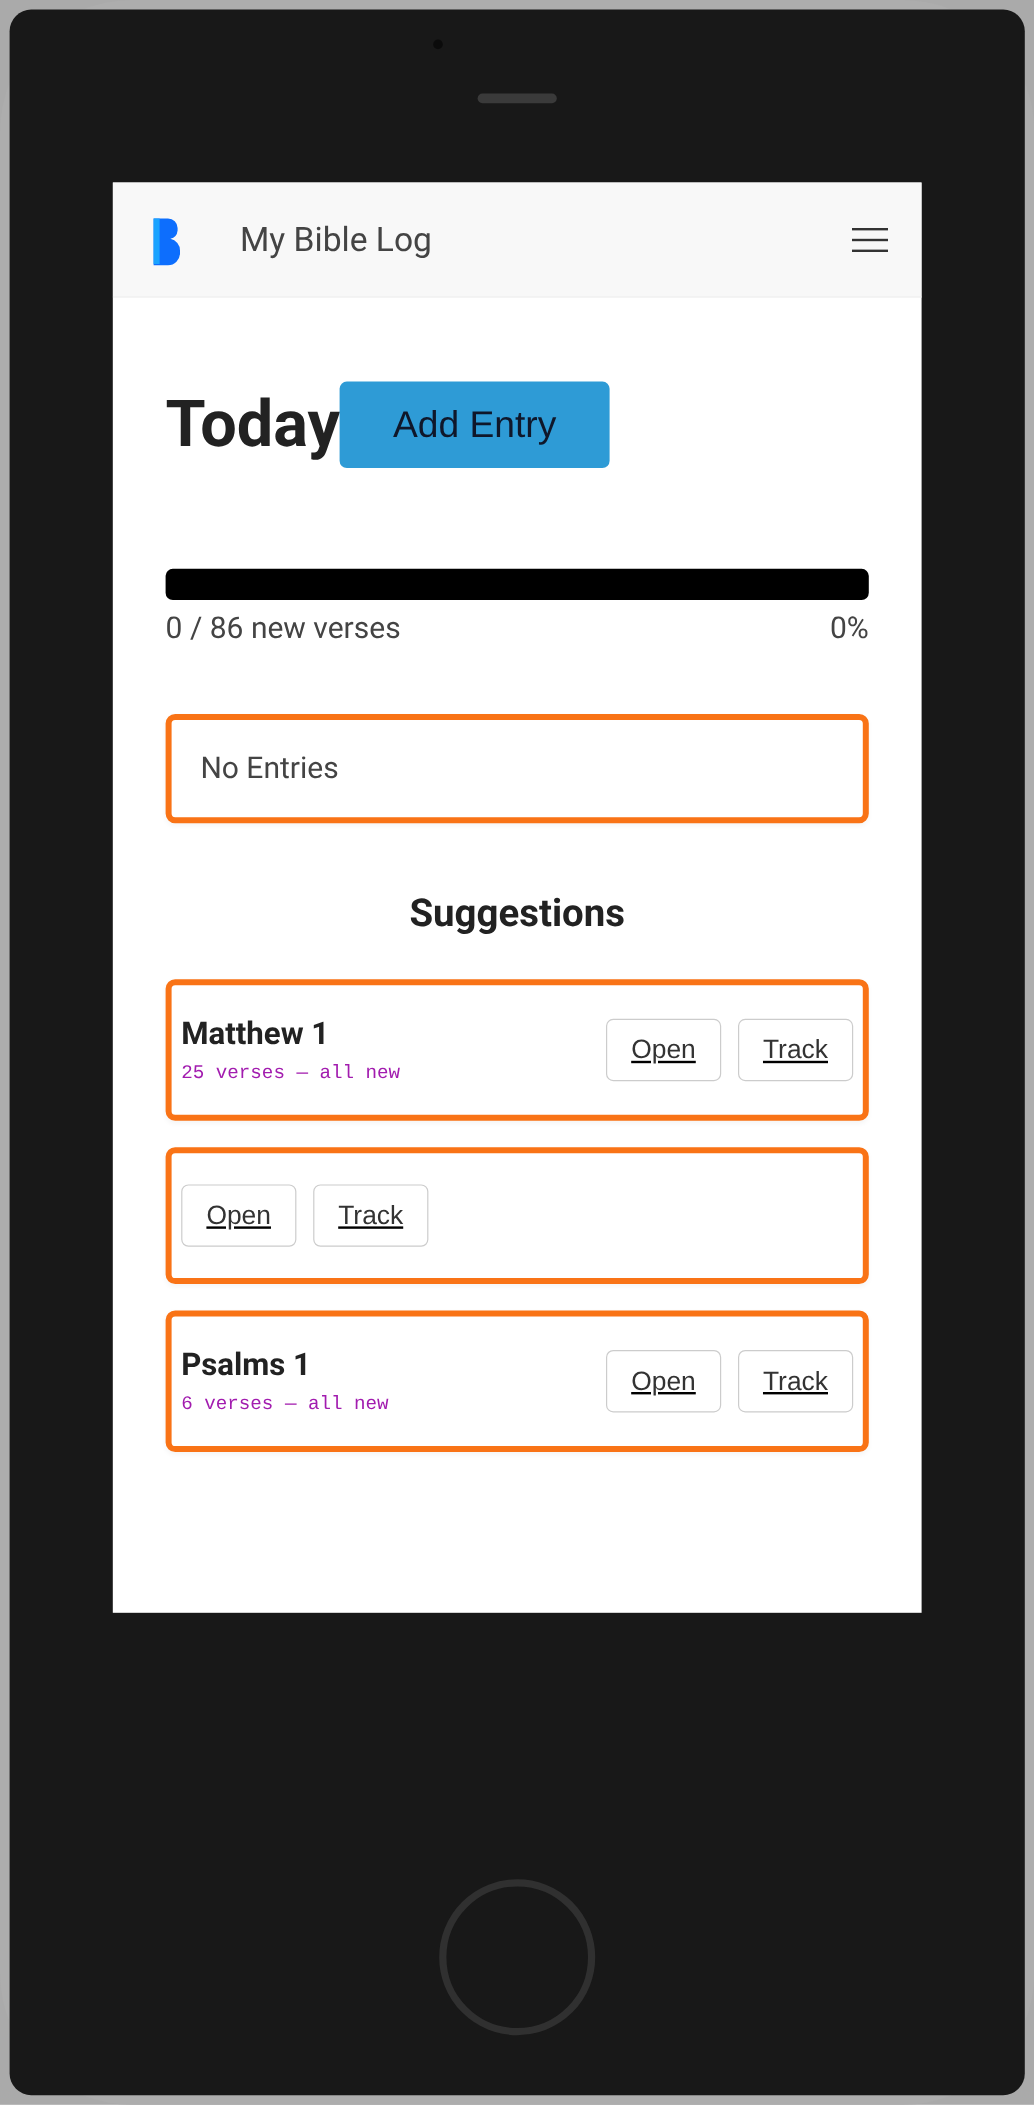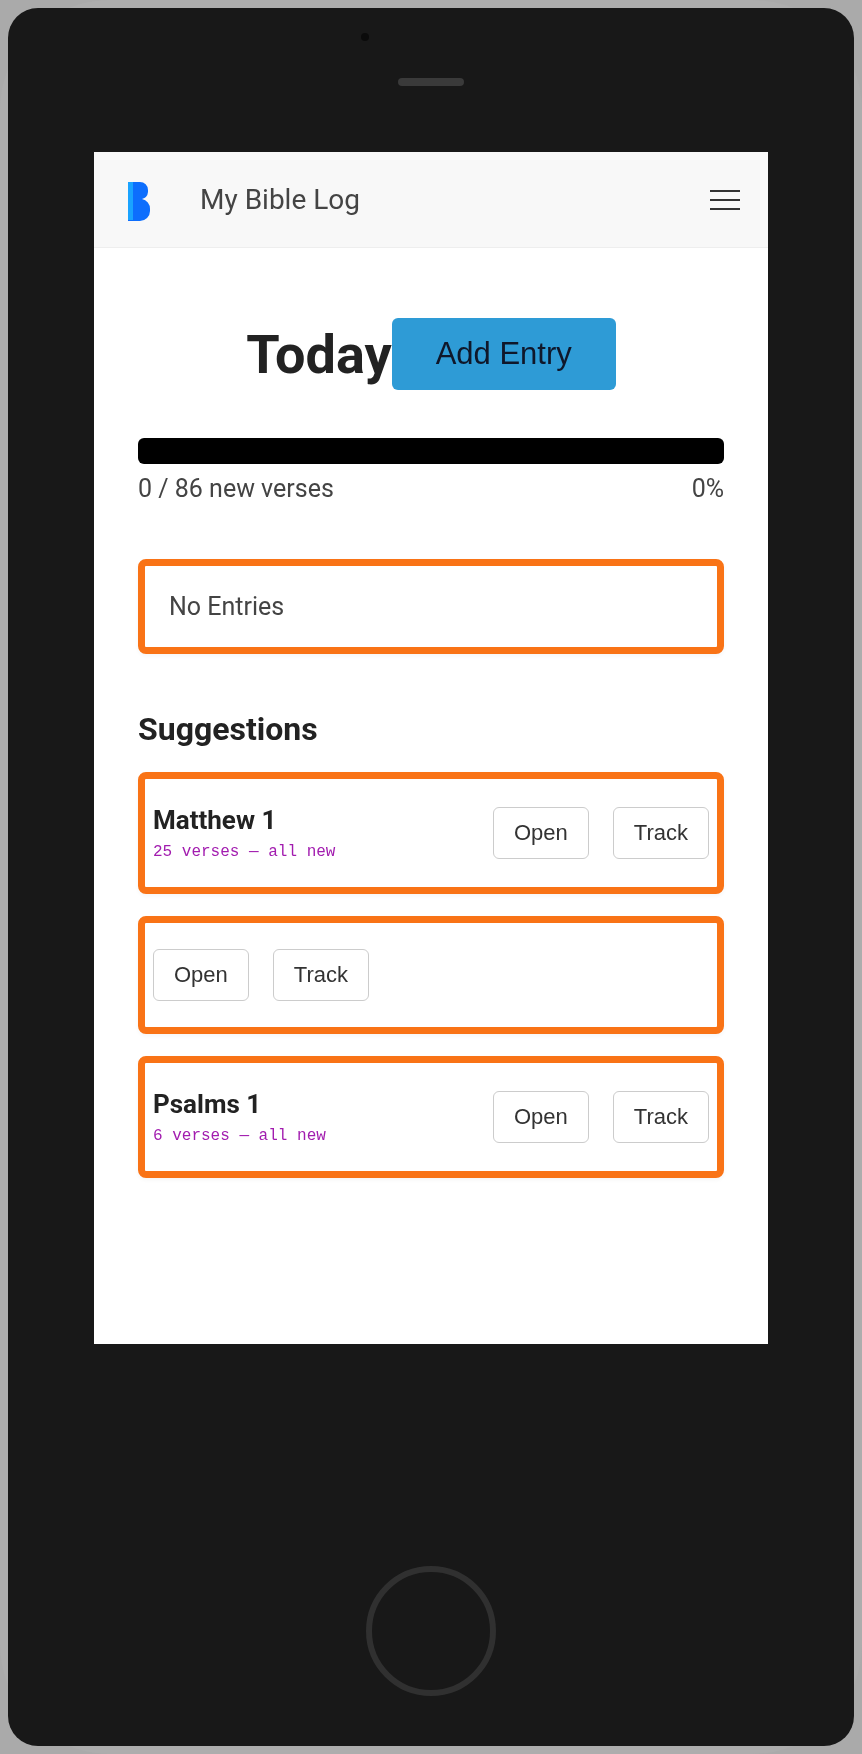--- a/index.html
+++ b/index.html
@@ -16,21 +16,21 @@
       height: 1754px;
       background: #adadad;
       border-radius: 110px;
       padding: 8px;
       position: relative;
     }
     .phone-inner {
       width: 100%;
       height: 100%;
       background: #181818;
-      border-radius: 30px;
+      border-radius: 18px;
       padding: 42px 0;
       position: relative;
       display: flex;
       flex-direction: column;
       align-items: center;
     }
     .speaker-bar {
       width: 66px;
       height: 8px;
       background: #3a3a3a;
@@ -88,23 +88,23 @@
       height: 2px;
       background: #333;
       width: 100%;
     }
     .content {
       flex: 1;
       padding: 70px 44px 20px 44px;
     }
     .greeting-row {
       display: flex;
-      justify-content: center;
-      align-items: center;
-      margin-bottom: 48px;
+      justify-content: flex-start;
+      align-items: center;
+      margin-bottom: 84px;
     }
     .greeting {
       font-size: 54px;
       font-weight: 700;
       color: #222;
     }
     .add-btn {
       background: #2e9bd6;
       color: #0f172a;
       border: none;
@@ -123,36 +123,37 @@
     }
     .progress-row {
       display: flex;
       justify-content: space-between;
       font-size: 25px;
       color: #444;
       margin-bottom: 56px;
       align-items: center;
     }
     .card {
-      border: 7px solid #f97316;
+      border: 5px solid #f97316;
       border-radius: 8px;
       padding: 26px 24px;
       background: #fff;
       box-shadow: 0 2px 4px rgba(0,0,0,0.04);
     }
     .no-entries {
       font-size: 25px;
       color: #444;
       margin-bottom: 56px;
     }
     .section-title {
       font-size: 32px;
       font-weight: 700;
       color: #222;
-      margin-bottom: 24px;
+      margin-bottom: 36px;
+      text-align: center;
     }
     .suggestion-card {
       display: flex;
       align-items: center;
       justify-content: space-between;
       margin-bottom: 22px;
       padding: 26px 8px;
     }
     .sug-left {
       display: flex;
@@ -164,21 +165,22 @@
       font-weight: 700;
       color: #222;
     }
     .sug-sub {
       font-size: 16px;
       color: #a21caf;
       font-family: Liberation Mono, monospace;
     }
     .sug-btns {
       display: flex;
-      gap: 24px;
+      gap: 14px;
+      text-decoration: underline;
     }
     .mini-btn {
       border: 1px solid #ccc;
       background: #fff;
       color: #333;
       font-size: 22px;
       padding: 12px 20px;
       border-radius: 6px;
       cursor: pointer;
     }

